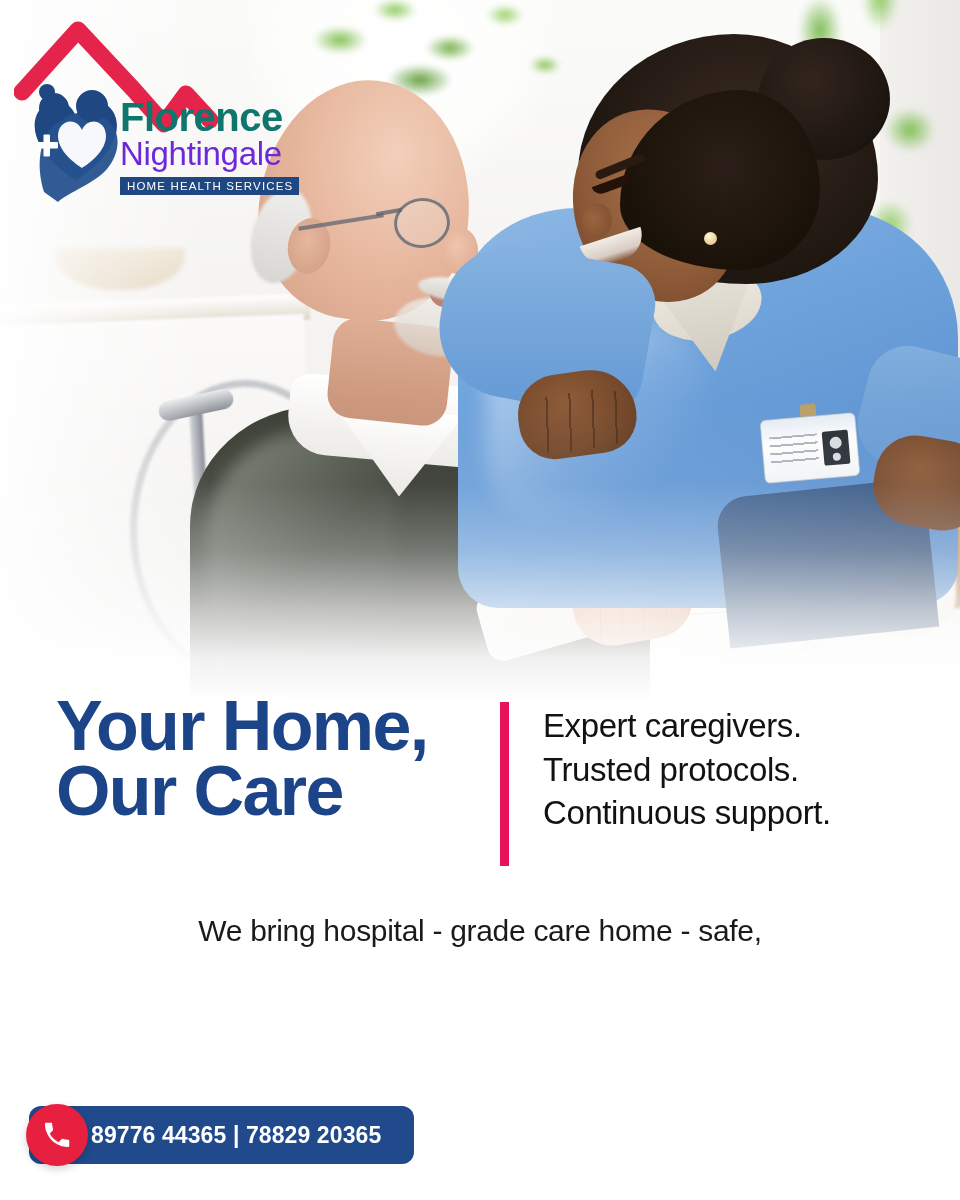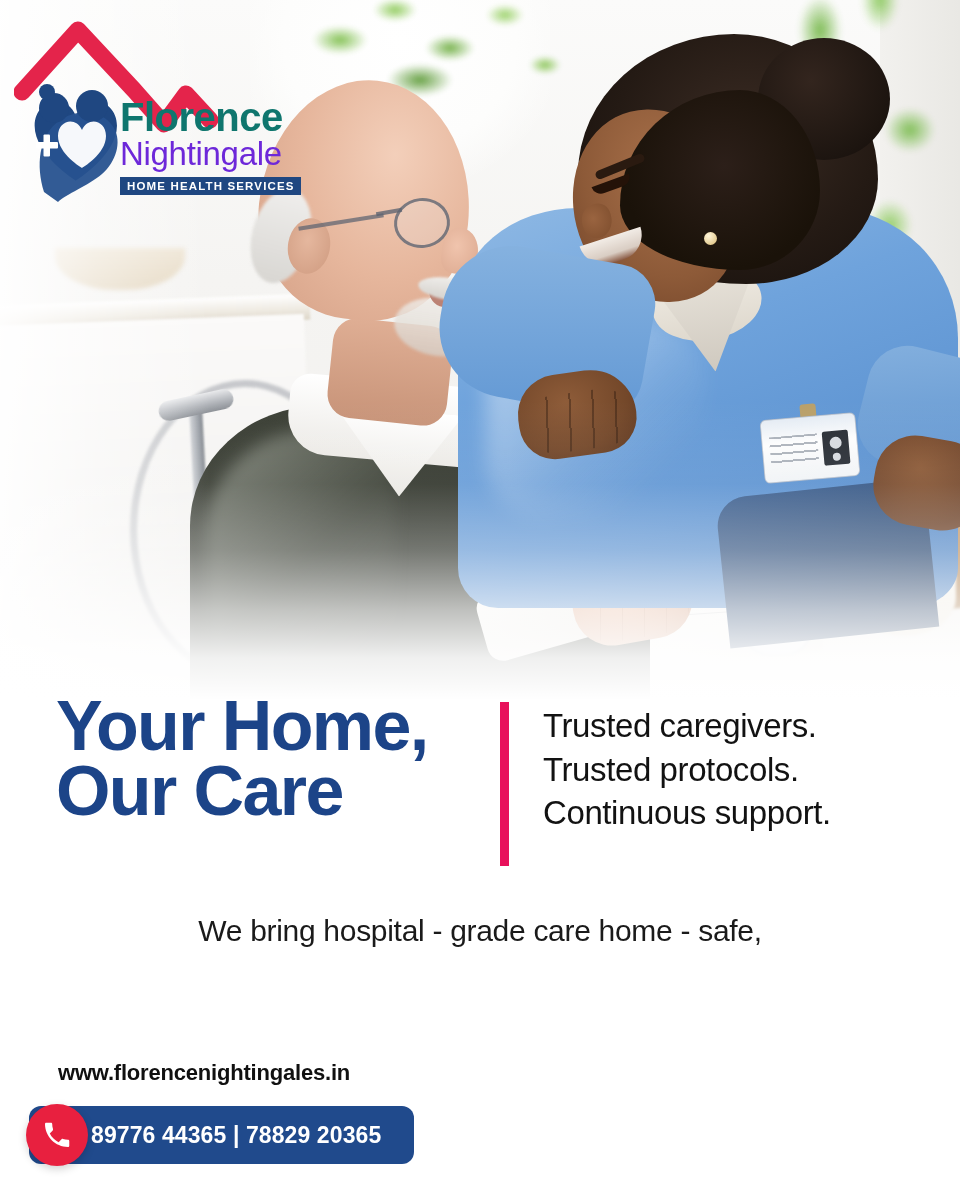--- a/index.html
+++ b/index.html
@@ -497,21 +497,21 @@
   }
   .logo-nightingale {
     font-size: 33px; font-weight: 400; letter-spacing: -.3px;
     color: #6d28d9; line-height: 1.06; margin-top: 1px;
   }
   .logo-tagline {
     margin-top: 5px;
     background: #1F4781;
     color: #ffffff;
     font-size: 11.5px;
-    font-weight: 700;
+    font-weight: 400;
     letter-spacing: 1.15px;
     text-align: right;
     padding: 3px 6px 3px 7px;
     display: inline-block;
   }
 
   
   .headline-row {
     position: absolute;
     left: 0; top: 694px;
@@ -707,31 +707,30 @@
     </div>
   </div>
 
   <div class="headline-row">
     <div class="headline">
       <span class="l1">Your Home,</span>
       <span class="l2">Our Care</span>
     </div>
     <div class="divider"></div>
     <div class="bullets">
-      <span>Trusted caregivers.</span>
+      <span>Expert caregivers.</span>
       <span>Trusted protocols.</span>
       <span>Continuous support.</span>
     </div>
   </div>
 
   <div class="subtitle">
     <span>We bring hospital - grade care home - safe,</span>
   </div>
 
-  <div class="website">www.florencenightingales.in</div>
 
   <div class="phone-pill">
     <span class="phone-numbers">89776 44365 | 78829 20365</span>
   </div>
 
   <div class="phone-badge">
     <svg width="32" height="32" viewBox="0 0 24 24" aria-hidden="true">
       <path d="M6.6 10.8c1.4 2.8 3.8 5.1 6.6 6.6l2.2-2.2c.3-.3.7-.4 1.1-.2 1.2.4 2.4.6 3.7.6.6 0 1 .4 1 1V20c0 .6-.4 1-1 1C10.8 21 3 13.2 3 3.8c0-.6.4-1 1-1h3.4c.6 0 1 .4 1 1 0 1.3.2 2.5.6 3.7.1.4 0 .8-.2 1.1l-2.2 2.2z" fill="#ffffff"></path>
     </svg>
   </div>

